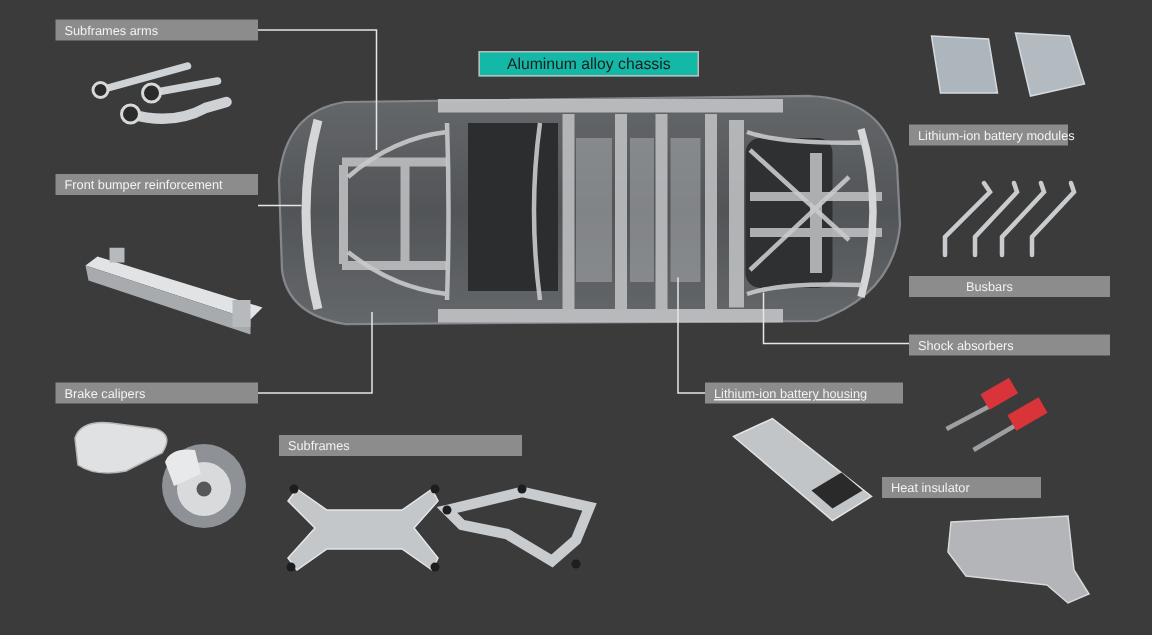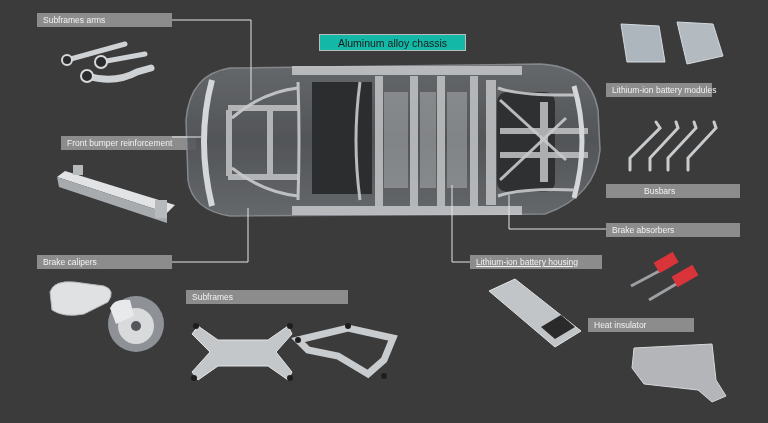--- a/index.html
+++ b/index.html
@@ -34,26 +34,26 @@
   }
   svg.layer { position: absolute; left: 0; top: 0; }
   .part { position: absolute; }
 </style>
 </head>
 <body>
 
 <div class="title">Aluminum alloy chassis</div>
 
 <div class="label" style="left:37px;top:13px;width:135px;">Subframes arms</div>
-<div class="label" style="left:37px;top:136px;width:135px;margin-left:24px;">Front bumper reinforcement</div>
+<div class="label" style="left:37px;top:116px;width:135px;">Front bumper reinforcement</div>
 <div class="label" style="left:37px;top:255px;width:135px;">Brake calipers</div>
 <div class="label" style="left:186px;top:290px;width:162px;">Subframes</div>
 <div class="label" style="left:606px;top:83px;width:106px;">Lithium-ion battery modules</div>
 <div class="label" style="left:606px;top:184px;width:134px;padding-left:38px;">Busbars</div>
-<div class="label" style="left:606px;top:223px;width:134px;">Brake absorbers</div>
+<div class="label" style="left:606px;top:223px;width:134px;">Shock absorbers</div>
 <div class="label" style="left:470px;top:255px;width:132px;text-decoration:underline;">Lithium-ion battery housing</div>
 <div class="label" style="left:588px;top:318px;width:106px;">Heat insulator</div>
 
 <svg class="layer" width="768" height="423">
   <defs>
     <linearGradient id="shell" x1="0" y1="0" x2="0" y2="1">
       <stop offset="0" stop-color="#6a6d70"></stop>
       <stop offset="0.5" stop-color="#55585b"></stop>
       <stop offset="1" stop-color="#6a6d70"></stop>
     </linearGradient>

